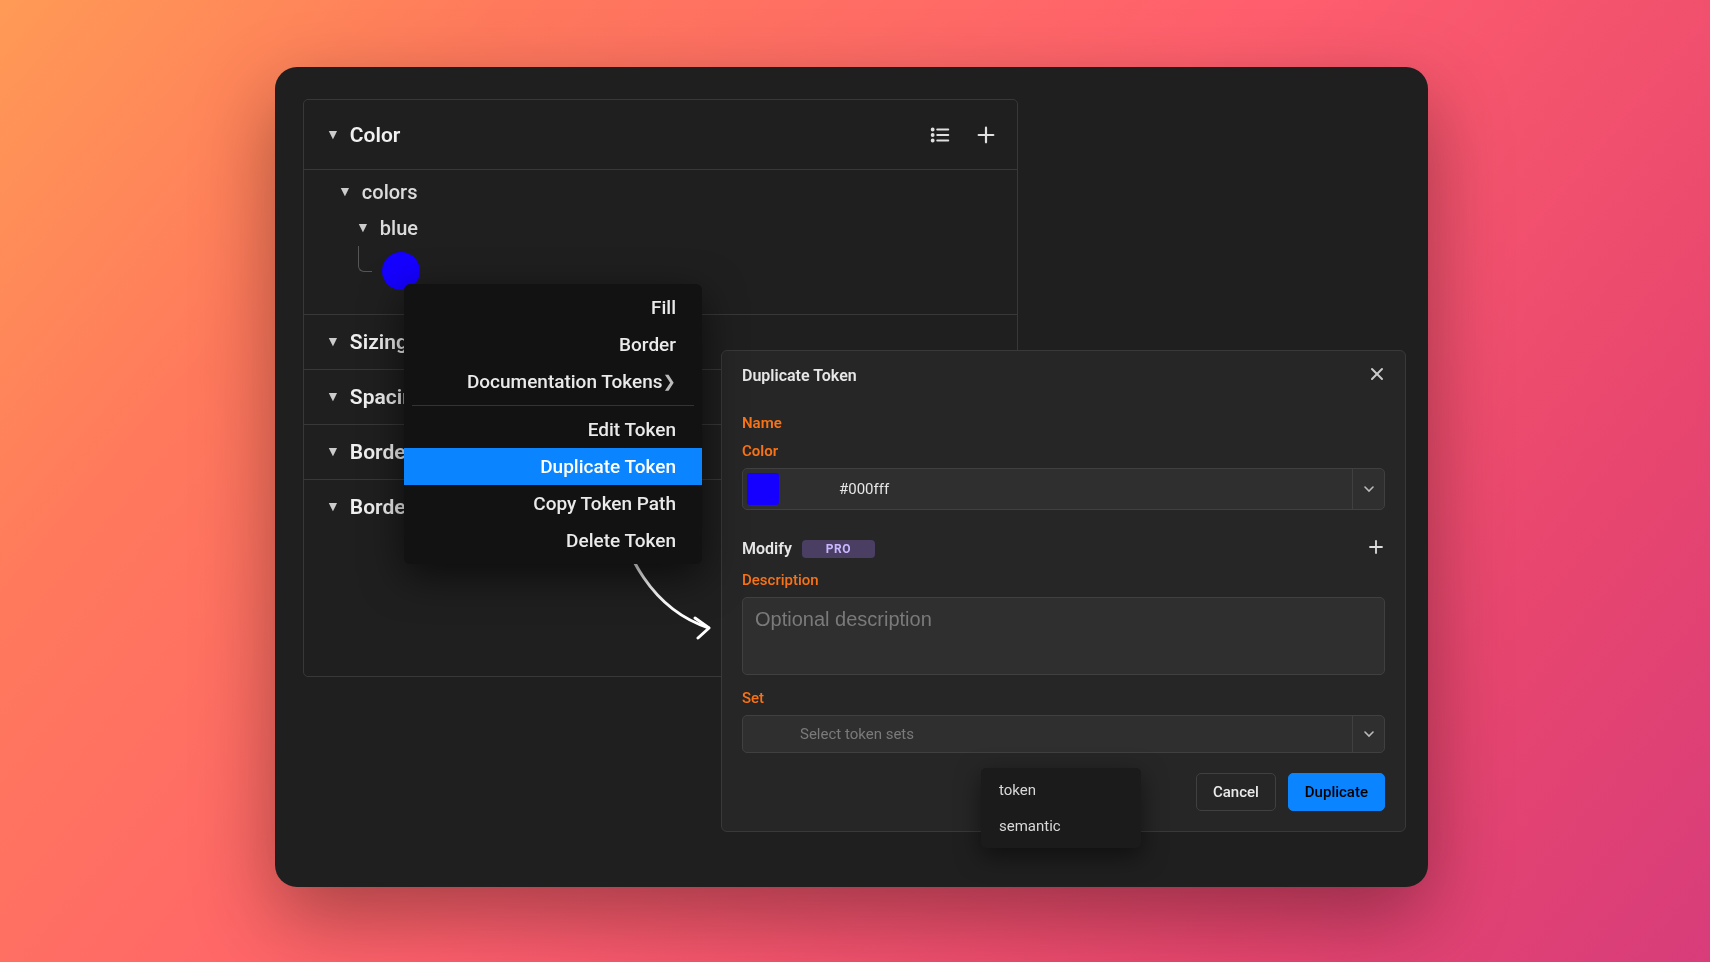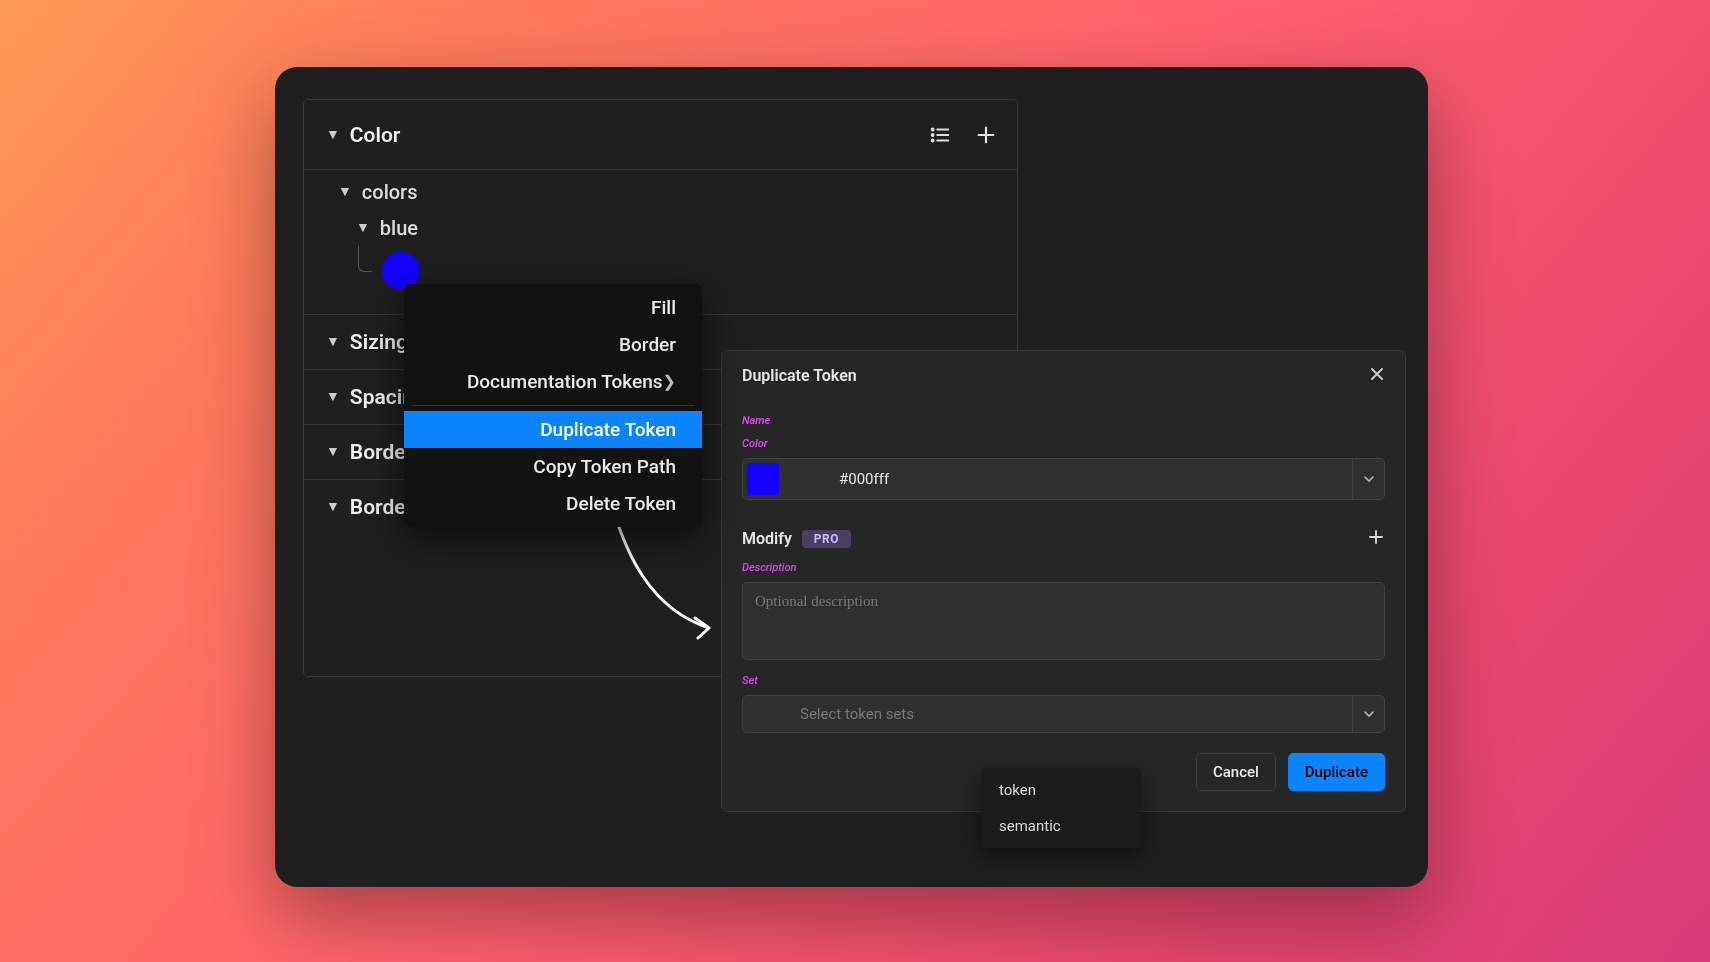--- a/index.html
+++ b/index.html
@@ -122,21 +122,21 @@
     color: #e6e6e6;
     font-size: 16px;
   }
   .modal-head {
     display:flex; align-items:center; justify-content:space-between;
     padding: 14px 20px;
     font-weight:600;
   }
   .close-x { color:#ccc; font-size:18px; cursor:pointer; }
   .modal-body { padding: 4px 20px 20px 20px; }
-  .field-label { font-size: 11px; font-weight:600; margin: 10px 0 8px 0; color:#d946ef;font-style:italic; }
+  .field-label { font-size: 15px; font-weight:600; margin: 10px 0 8px 0; color:#f97316; }
   .text-input {
     width: 100%;
     background: #2f2f2f;
     border: 1px solid #404040;
     border-radius: 5px;
     color: #eee;
     padding: 9px 12px;
     font-size: 15px;
     outline: none;
   }
@@ -147,30 +147,30 @@
     gap:44px;
   }
   .color-chip { width:32px; height:32px; background:#1500ff; margin:4px; border-radius:3px; }
   .color-val { flex:1; display:flex; align-items:center; padding:0 12px; font-size:15px; }
   .color-dd { width:32px; display:flex; align-items:center; justify-content:center; border-left:1px solid #404040; color:#bbb; font-size:12px; cursor:pointer;}
   .modify-row { display:flex; align-items:center; justify-content:space-between; margin-top:26px; }
   .modify-left { display:flex; align-items:center; gap:10px; font-weight:600; }
   .pro-badge {
     background:#4a3e62; color:#c9b6ff;
     font-size:12px; font-weight:700;
-    padding:2px 12px; border-radius:4px;
+    padding:2px 24px; border-radius:4px;
     letter-spacing:0.5px;
   }
   .plus { font-size:22px; color:#ddd; cursor:pointer; }
   .desc-area {
     width:100%; min-height:78px;
     background:#2f2f2f; border:1px solid #404040; border-radius:5px;
     color:#84cc16; padding:10px 12px;
-    font-family: Liberation Serif, serif;
-    font-size:15px; resize:none;
+    font-family: Liberation Sans, sans-serif;
+    font-size:20px; resize:none;
   }
   .desc-area::placeholder { color:#7a7a7a; }
   .set-row {
     display:flex; align-items:stretch;
     border:1px solid #404040; border-radius:5px;
     background:#2f2f2f;
     margin-top:6px;
     padding-left:45px;
   }
   .set-placeholder { flex:1; padding:9px 12px; color:#7a7a7a; font-size:15px; }
@@ -274,20 +274,23 @@
         <span>Fill</span>
       </div>
     <div class="ctx-item">
         <span>Border</span>
       </div>
     <div class="ctx-item">
       <span>Documentation Tokens</span>
       <span class="ctx-chev">❯</span>
     </div>
     <div class="ctx-sep"></div>
+    <div class="ctx-item">
+        <span>Edit Token</span>
+      </div>
     <div class="ctx-item sel">
         <span>Duplicate Token</span>
       </div>
     <div class="ctx-item">
         <span>Copy Token Path</span>
       </div>
     <div class="ctx-item">
         <span>Delete Token</span>
       </div>
   </div>

